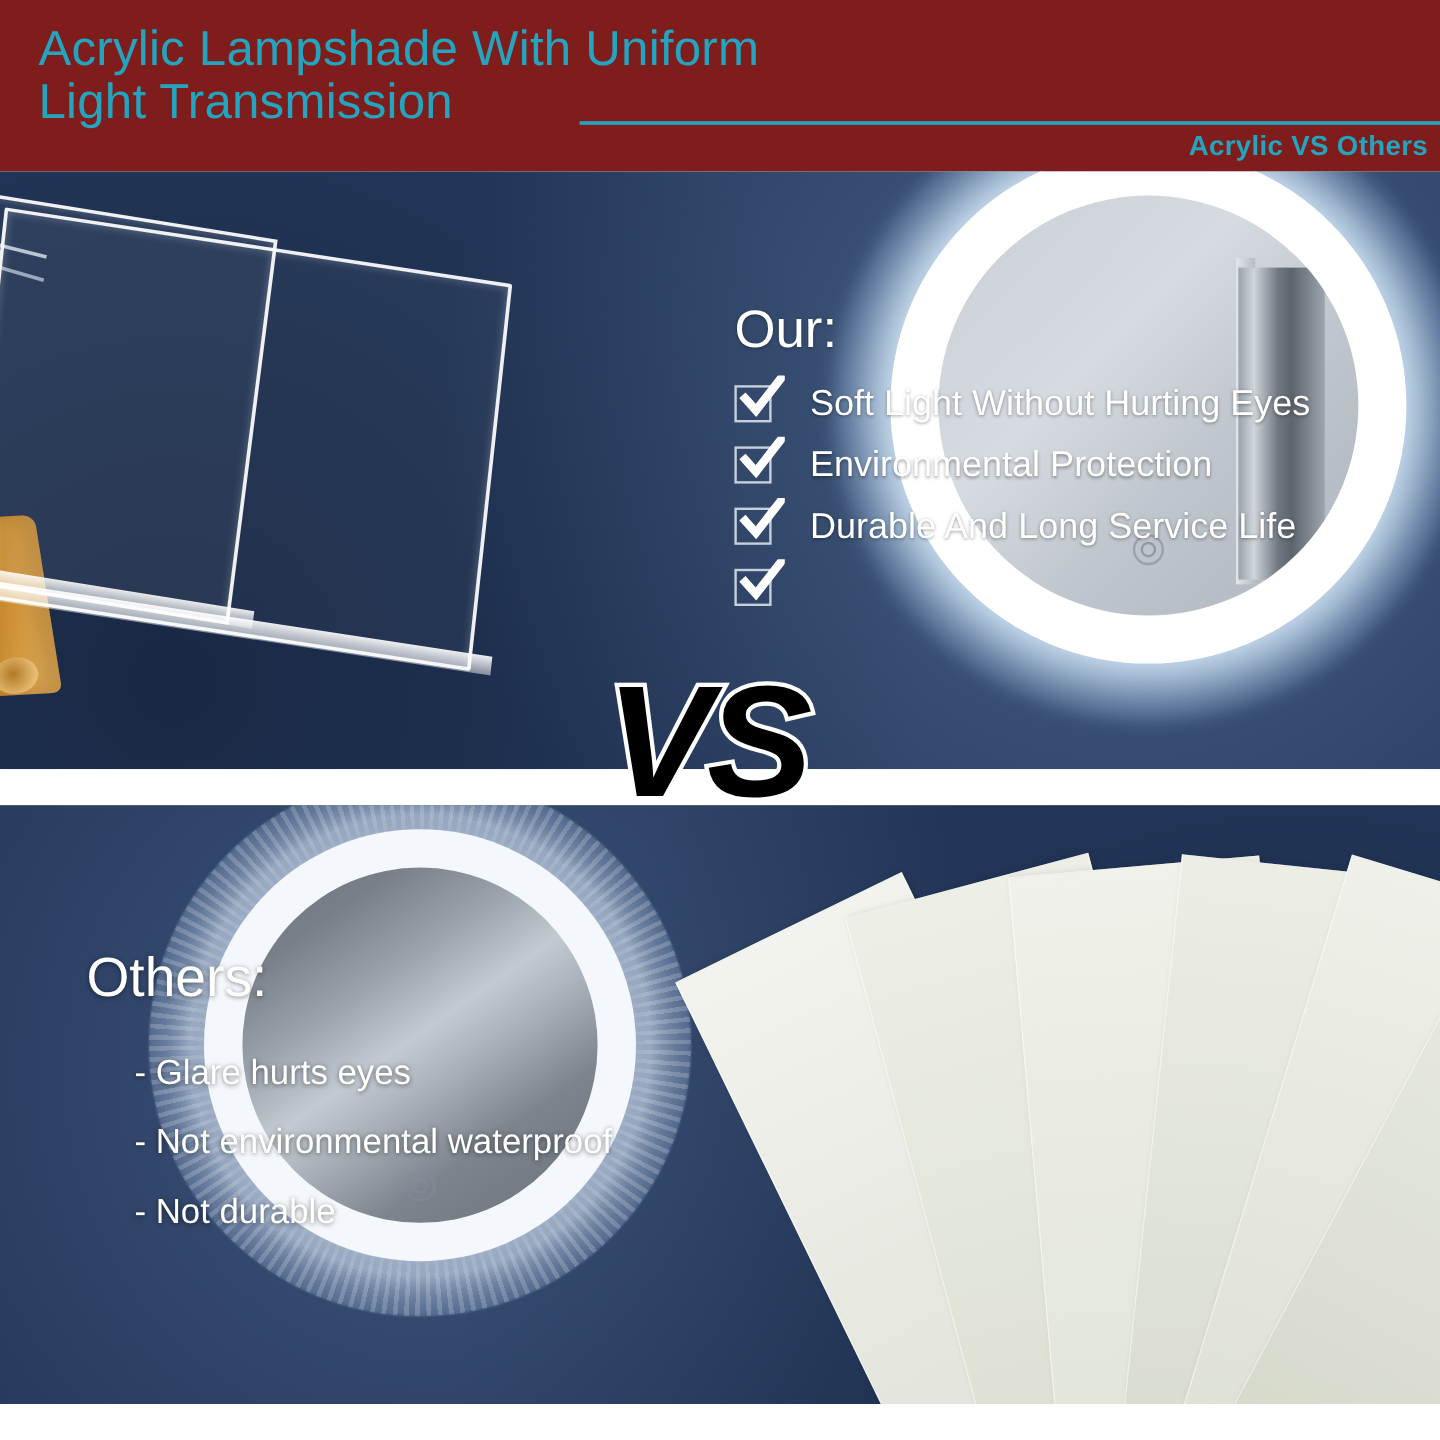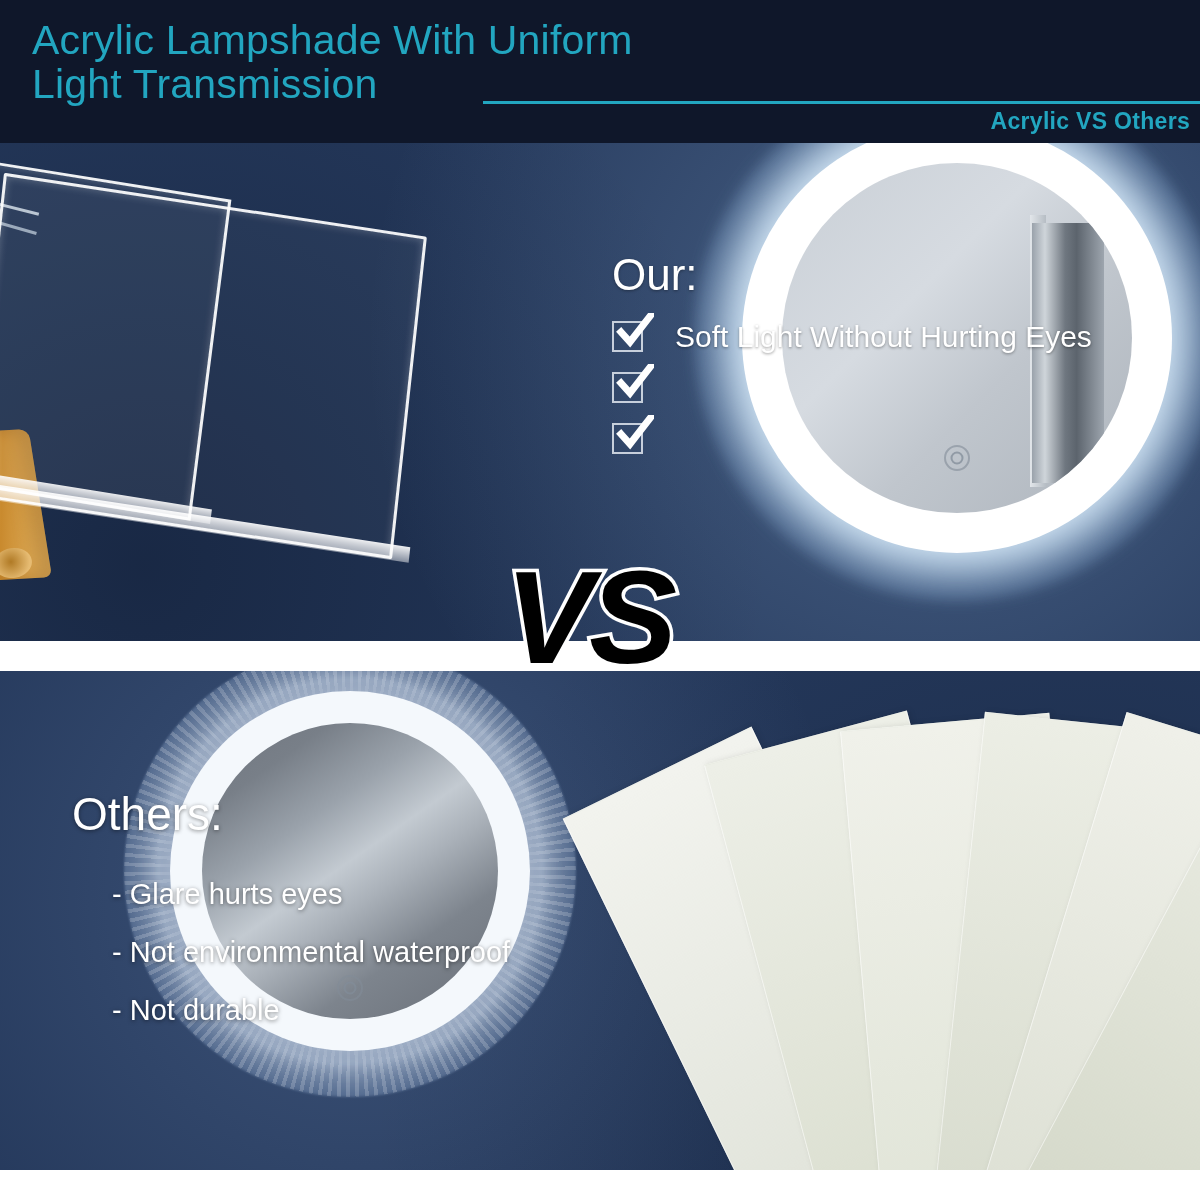--- a/index.html
+++ b/index.html
@@ -6,21 +6,21 @@
   html,body{
     width:1200px; height:1200px; background:#ffffff; overflow:hidden;
     font-family:"Liberation Sans", sans-serif;
   }
 
   .page{ position:relative; width:1200px; height:1200px; background:#ffffff; }
 
   
   .header{
     position:absolute; left:0; top:0; width:1200px; height:143px;
-    background:#0f172a;
+    background:#7f1d1d;
   }
   .header-title{
     position:absolute; left:32px; top:18px;
     width:840px;
     font-size:41px; line-height:44px;
     font-weight:400;
     color:#22A6C0;
     letter-spacing:.2px;
     white-space:pre-line;
   }
@@ -299,22 +299,31 @@
           </span>
           <span class="our-text">Soft Light Without Hurting Eyes</span>
         </li>
 
         <li class="our-item">
           <span class="cbox">
             <svg class="tick" viewBox="0 0 38 38" aria-hidden="true">
               <path d="M5 19 L14 29 L35 2" fill="none" stroke="#ffffff" stroke-width="7" stroke-linecap="square" stroke-linejoin="miter"></path>
             </svg>
           </span>
+          <span class="our-text">Environmental Protection</span>
         </li>
 
+        <li class="our-item">
+          <span class="cbox">
+            <svg class="tick" viewBox="0 0 38 38" aria-hidden="true">
+              <path d="M5 19 L14 29 L35 2" fill="none" stroke="#ffffff" stroke-width="7" stroke-linecap="square" stroke-linejoin="miter"></path>
+            </svg>
+          </span>
+          <span class="our-text">Durable And Long Service Life</span>
+        </li>
 
         <li class="our-item">
           <span class="cbox">
             <svg class="tick" viewBox="0 0 38 38" aria-hidden="true">
               <path d="M5 19 L14 29 L35 2" fill="none" stroke="#ffffff" stroke-width="7" stroke-linecap="square" stroke-linejoin="miter"></path>
             </svg>
           </span>
         </li>
 
       </ul>

